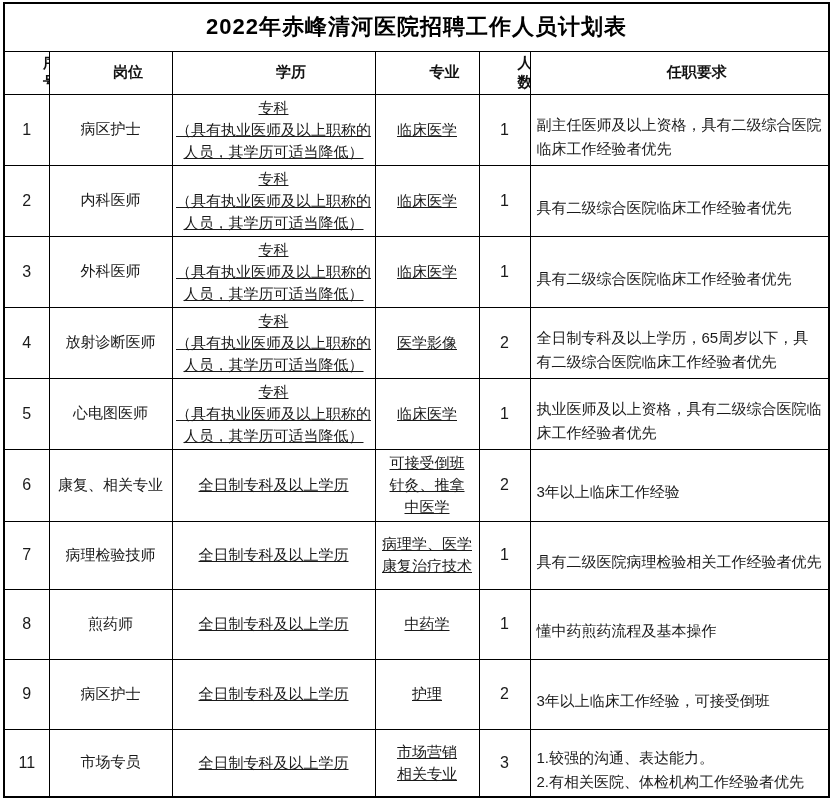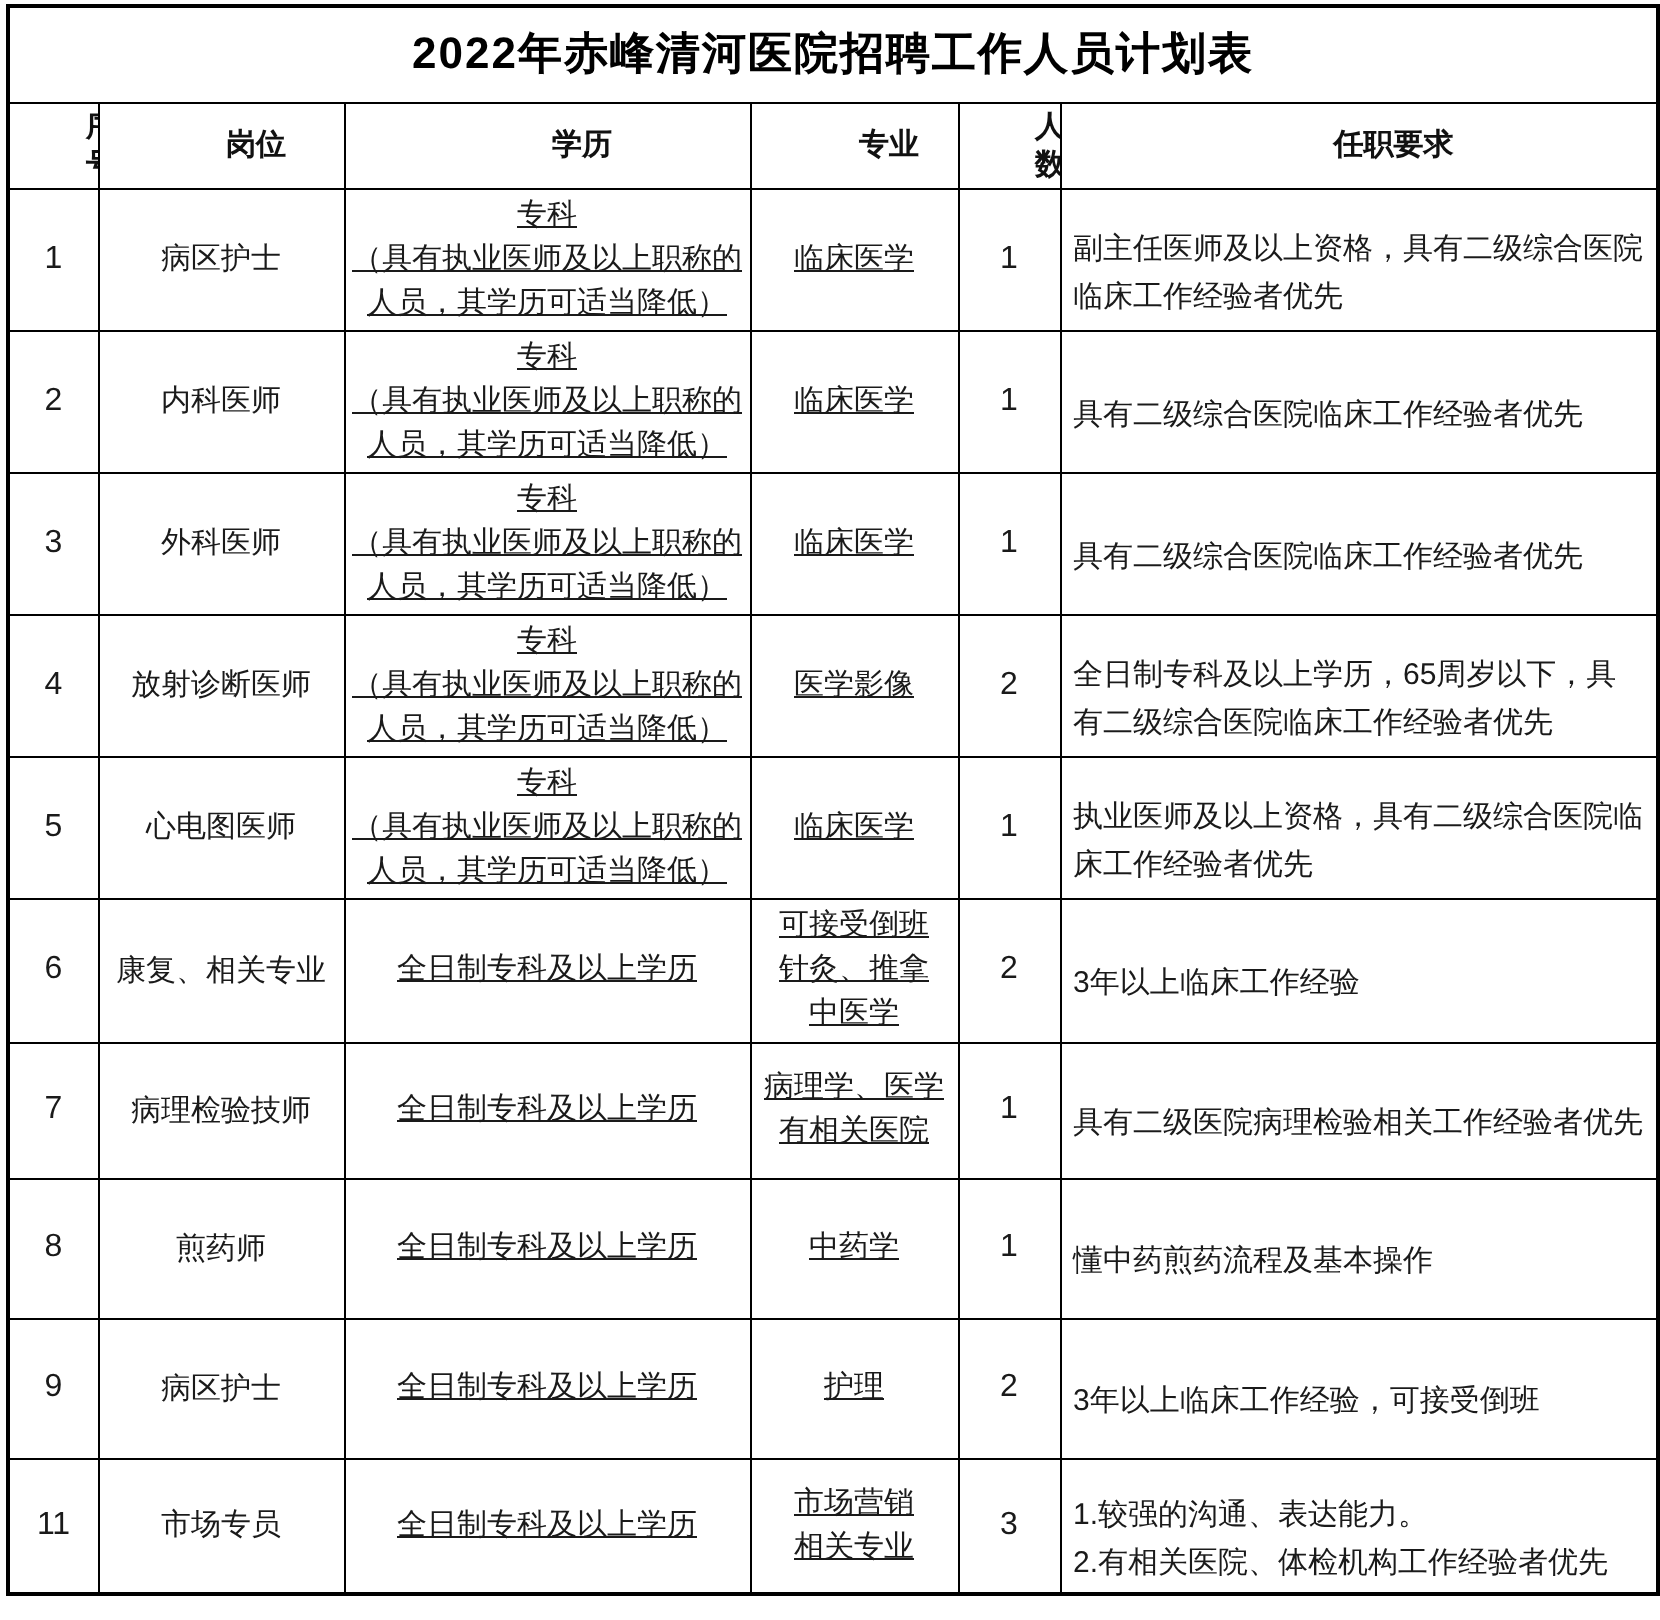--- a/index.html
+++ b/index.html
@@ -162,21 +162,21 @@
 针灸、推拿
 中医学</td>
           <td class="col-count">2</td>
           <td class="col-req">3年以上临床工作经验</td>
         </tr>
         <tr>
           <td class="col-no">7</td>
           <td class="col-post">病理检验技师</td>
           <td class="col-edu">全日制专科及以上学历</td>
           <td class="col-major">病理学、医学
-有相关医院</td>
+康复治疗技术</td>
           <td class="col-count">1</td>
           <td class="col-req">具有二级医院病理检验相关工作经验者优先</td>
         </tr>
         <tr>
           <td class="col-no">8</td>
           <td class="col-post">煎药师</td>
           <td class="col-edu">全日制专科及以上学历</td>
           <td class="col-major">中药学</td>
           <td class="col-count">1</td>
           <td class="col-req">懂中药煎药流程及基本操作</td>

